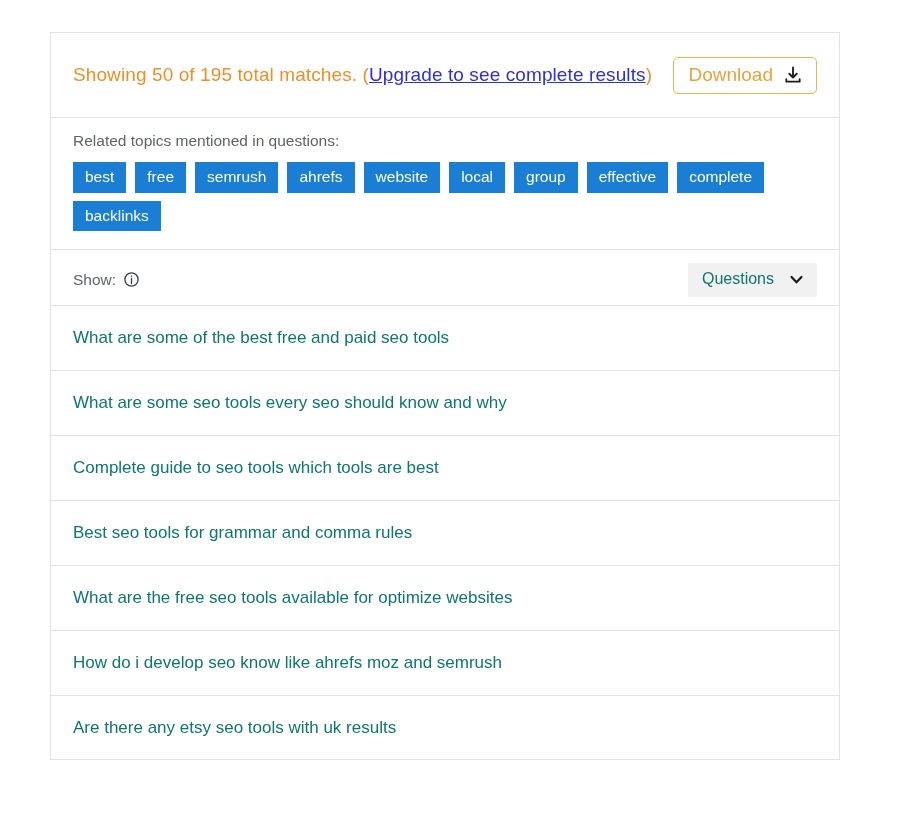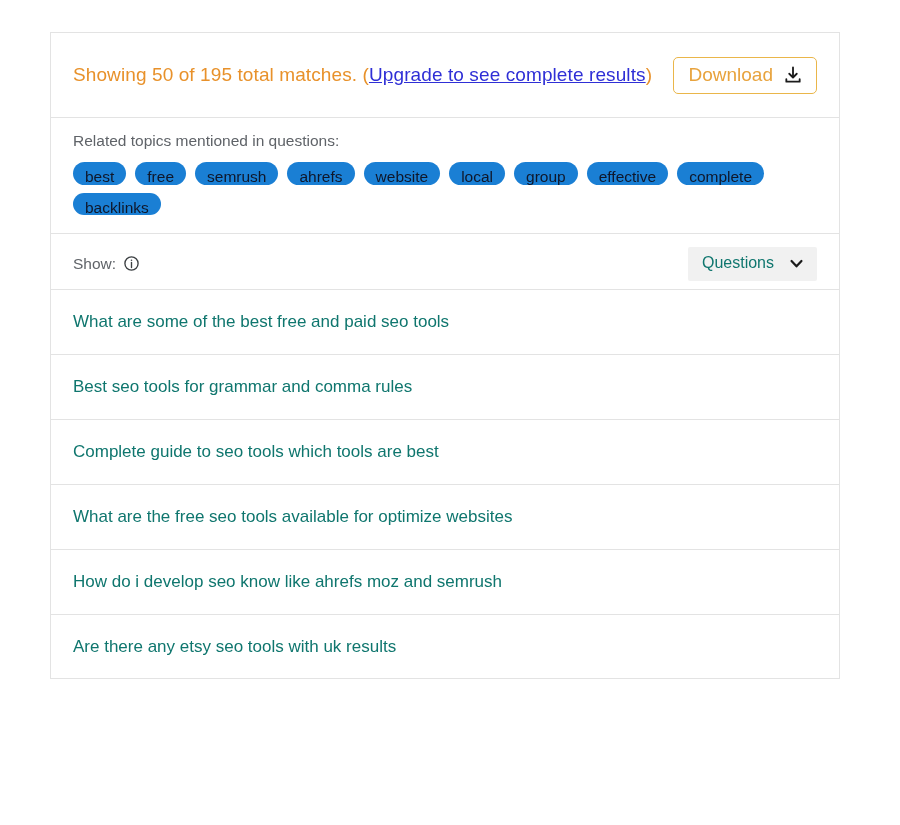--- a/index.html
+++ b/index.html
@@ -92,24 +92,24 @@
     margin-bottom: 12px;
   }
   .tag-list {
     display: flex;
     flex-wrap: wrap;
     gap: 8px 9px;
     max-width: 740px;
   }
   .tag {
     background: #1a7fd4;
-    color: #0f172a;
+    color: #ffffff;
     font-size: 15.5px;
-    border-radius: 12px;
-    padding: 7px 12px 0 12px;
+    border-radius: 0;
+    padding: 7px 12px 8px 12px;
     line-height: 1;
     cursor: pointer;
     user-select: none;
   }
 
   
   .show-section {
     border: 1px solid #e3e3e3;
     border-bottom: none;
     box-sizing: border-box;
@@ -235,24 +235,27 @@
             <path d="M5 8.5L12 16l7-7.5"></path>
           </svg>
         </span>
       </div>
     </div>
 
     <div class="row">
       <span class="row-text">What are some of the best free and paid seo tools</span>
     </div>
     <div class="row">
+      <span class="row-text">What are some seo tools every seo should know and why</span>
+    </div>
+    <div class="row">
+      <span class="row-text">Complete guide to seo tools which tools are best</span>
+    </div>
+    <div class="row">
       <span class="row-text">Best seo tools for grammar and comma rules</span>
-    </div>
-    <div class="row">
-      <span class="row-text">Complete guide to seo tools which tools are best</span>
     </div>
     <div class="row">
       <span class="row-text">What are the free seo tools available for optimize websites</span>
     </div>
     <div class="row">
       <span class="row-text">How do i develop seo know like ahrefs moz and semrush</span>
     </div>
     <div class="row">
       <span class="row-text">Are there any etsy seo tools with uk results</span>
     </div>

